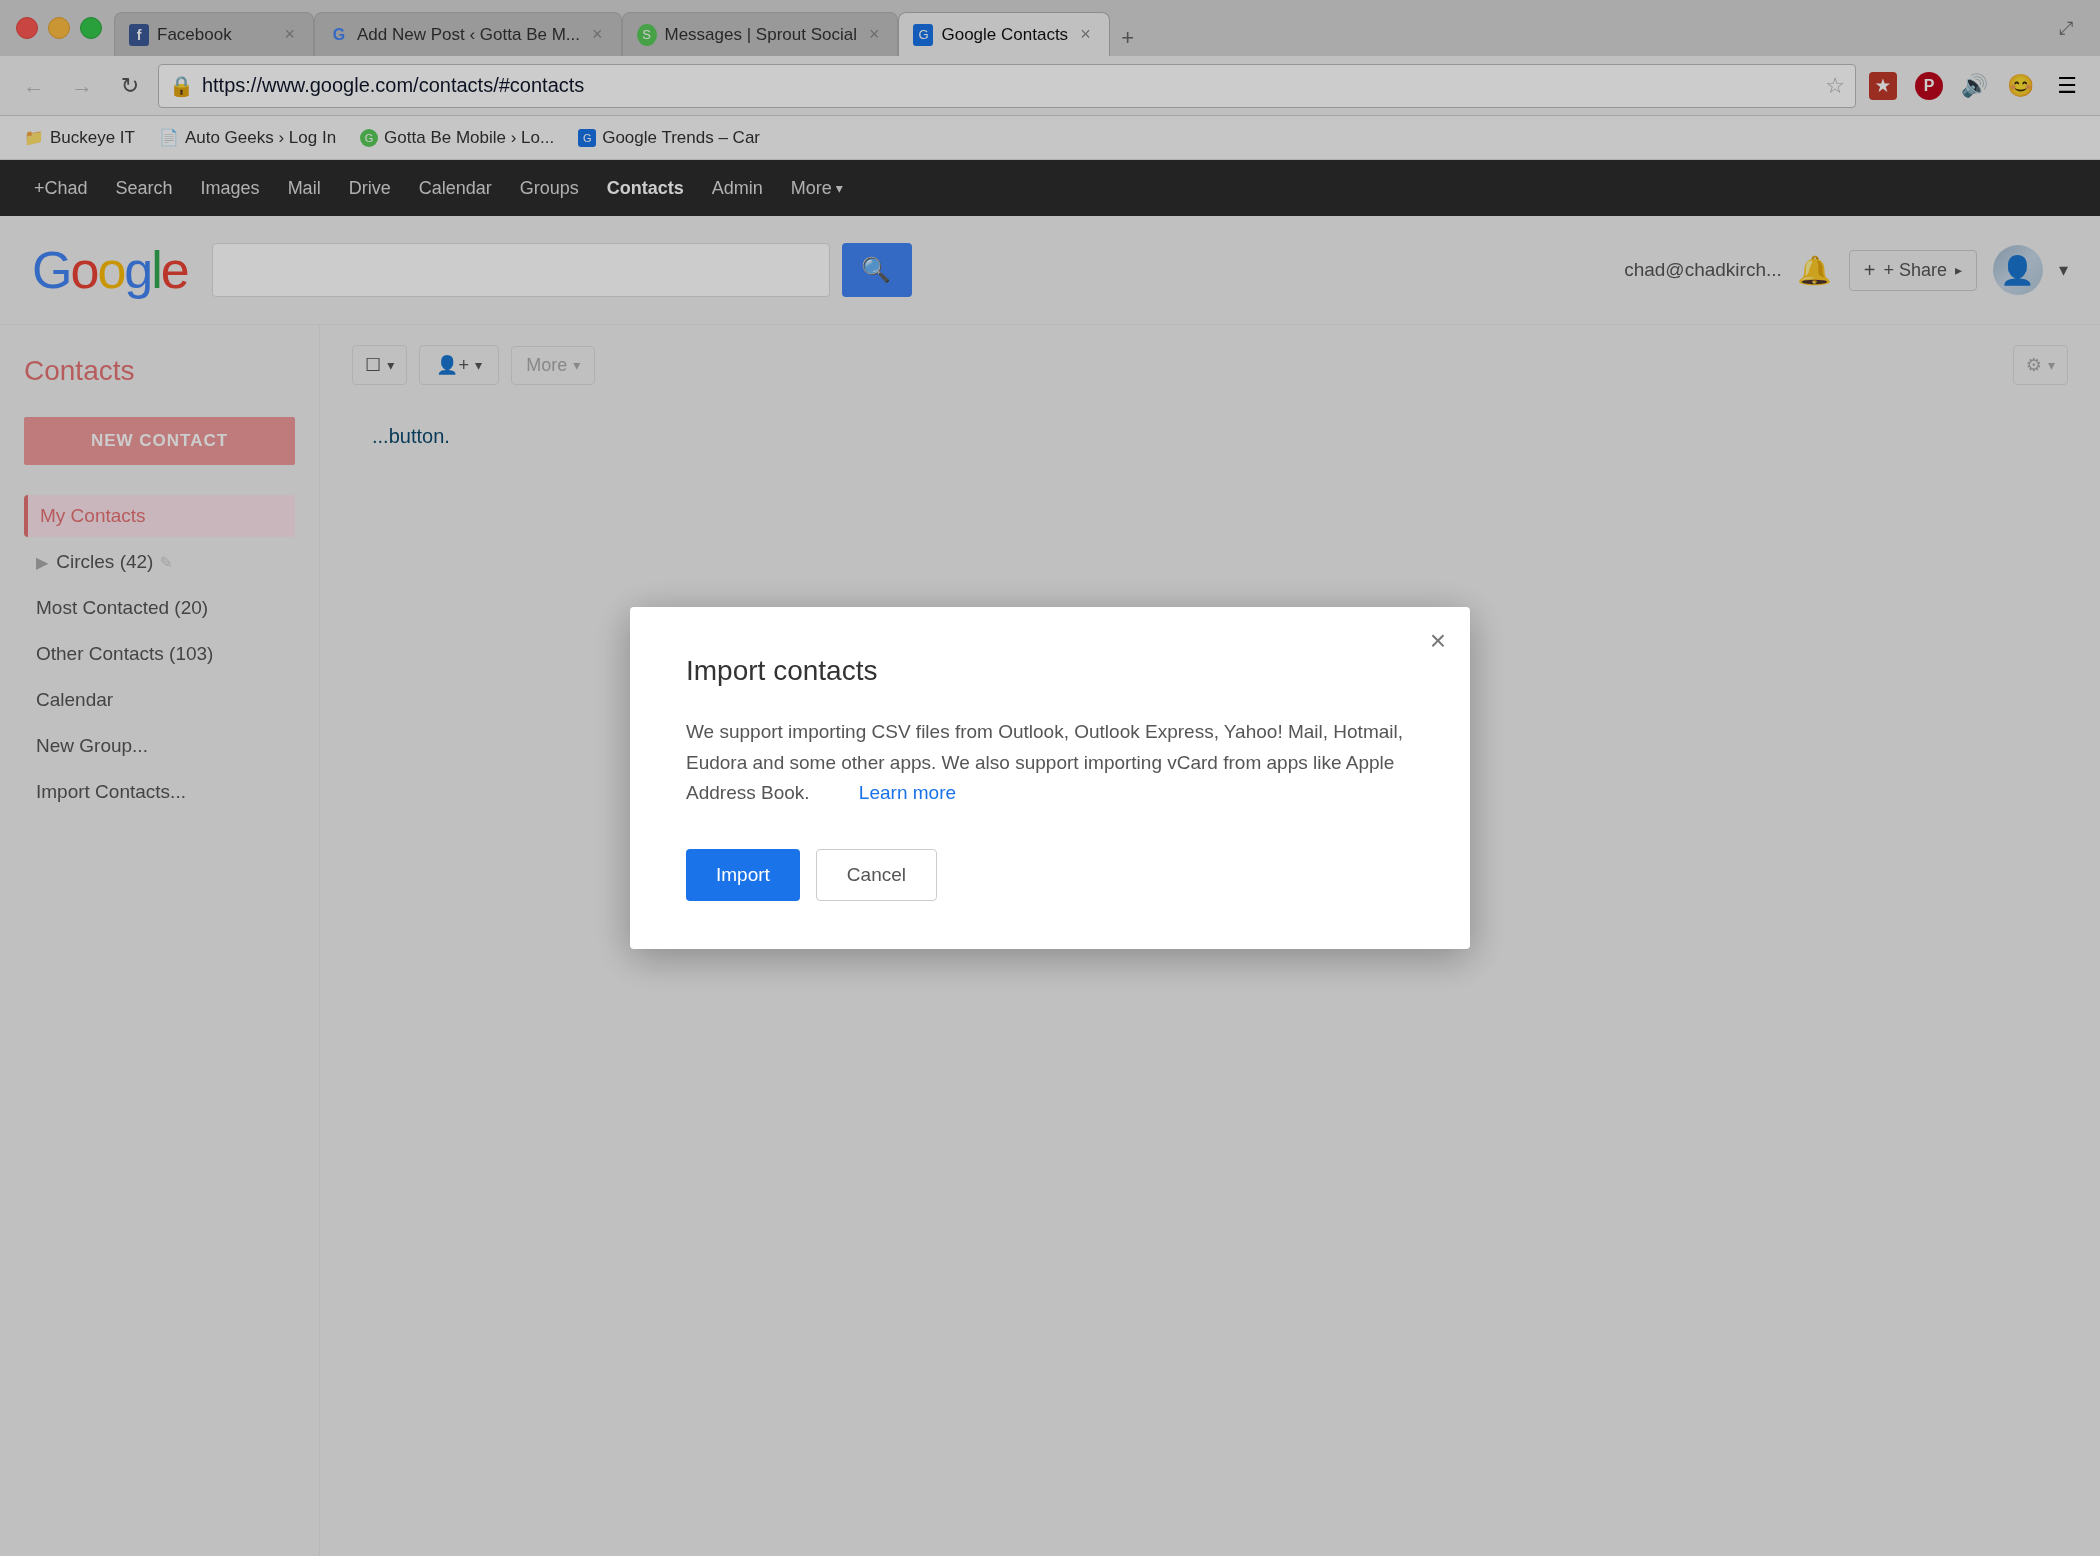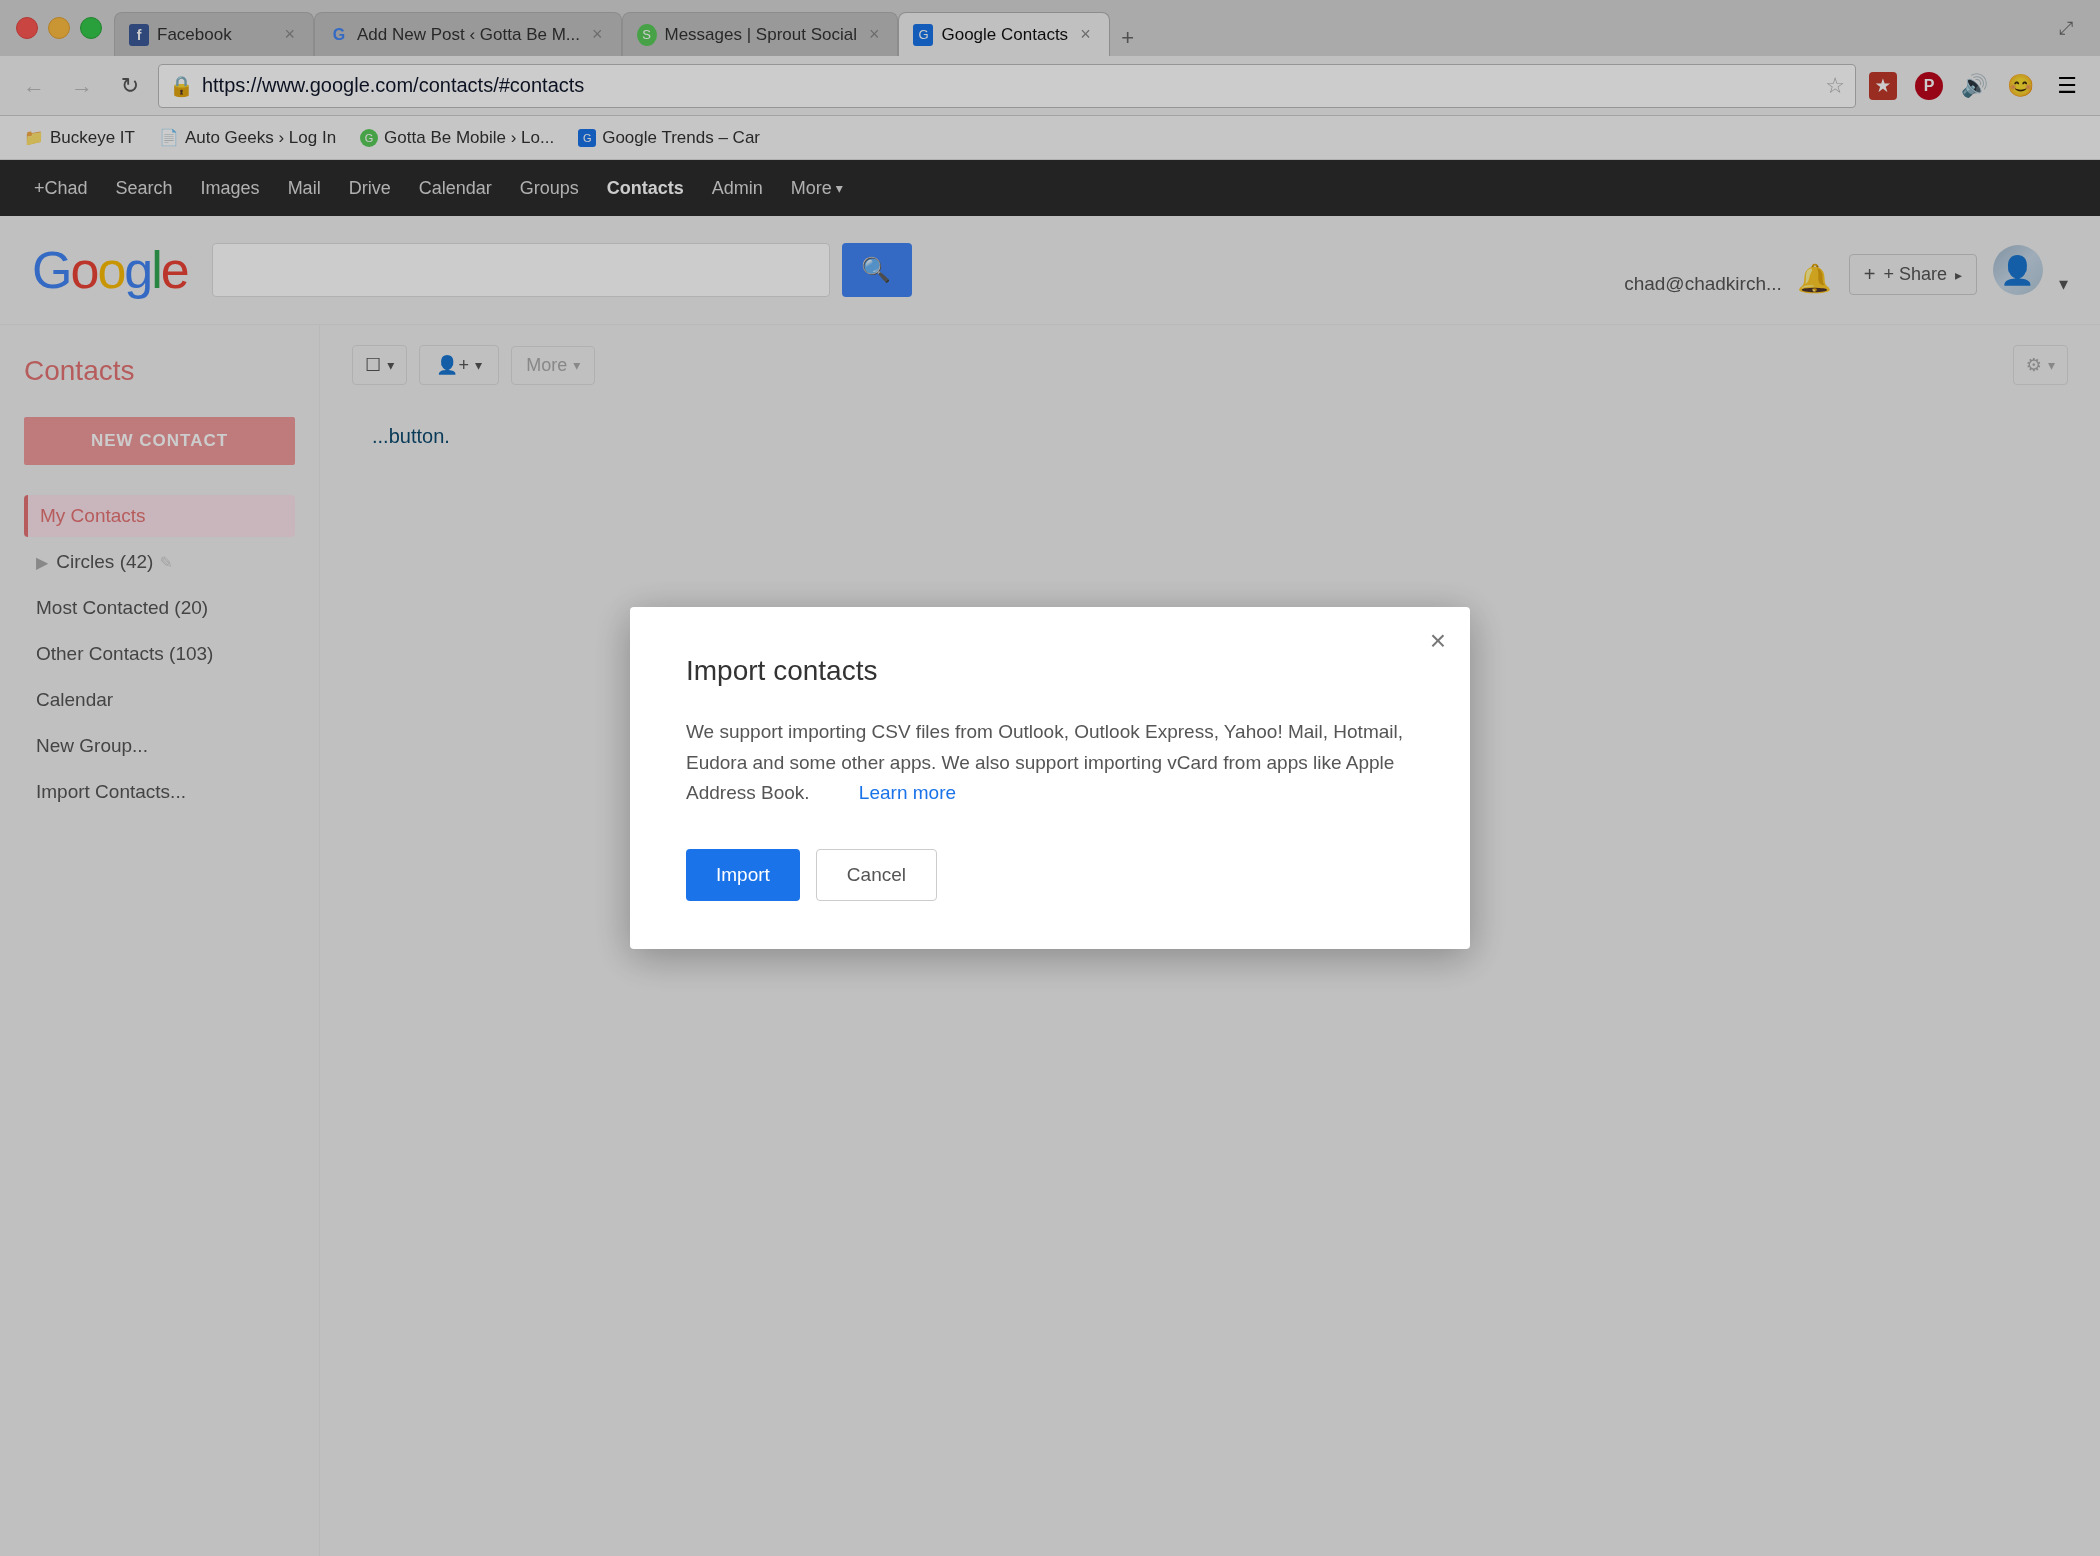--- a/index.html
+++ b/index.html
@@ -53,21 +53,21 @@
     .logo-g { color: #4285f4; }
     .logo-o1 { color: #ea4335; }
     .logo-o2 { color: #fbbc05; }
     .logo-g2 { color: #4285f4; }
     .logo-l { color: #34a853; }
     .logo-e { color: #ea4335; }
     .search-container { flex: 1; max-width: 700px; display: flex; gap: 12px; }
     .search-input { flex: 1; height: 54px; border: 1px solid #ddd; border-radius: 4px; padding: 0 16px; font-size: 20px; outline: none; }
     .search-btn { width: 70px; height: 54px; background: #4285f4; border: none; border-radius: 4px; cursor: pointer; display: flex; align-items: center; justify-content: center; }
     .search-btn-icon { color: white; font-size: 24px; }
-    .header-right { display: flex; align-items: flex-end; gap: 16px; margin-left: auto; }
+    .header-right { display: flex; align-items: center; gap: 16px; margin-left: auto; }
     .header-email { font-size: 19px; color: #555; }
     .header-bell { font-size: 28px; color: #777; cursor: pointer; }
     .share-btn { display: flex; align-items: center; gap: 8px; border: 1px solid #ccc; border-radius: 4px; padding: 8px 14px; cursor: pointer; font-size: 18px; color: #555; }
     .share-plus { font-size: 20px; }
     .avatar { width: 50px; height: 50px; border-radius: 50%; overflow: hidden; background: #ddd; display: flex; align-items: center; justify-content: center; cursor: pointer; }
     .avatar-img { width: 100%; height: 100%; background: linear-gradient(135deg, #8899aa, #aabbcc); }
 
     
     .contacts-layout { display: flex; width: 100%; min-height: calc(1556px - 56px - 60px - 44px - 56px - 90px); }
 

